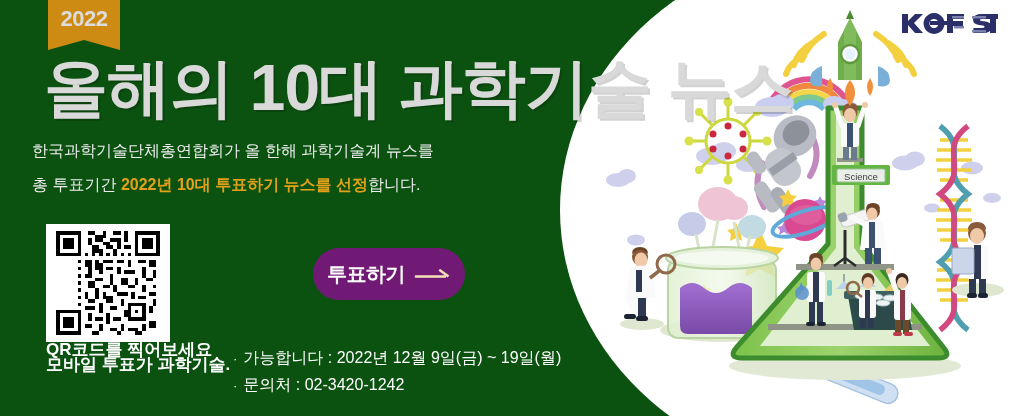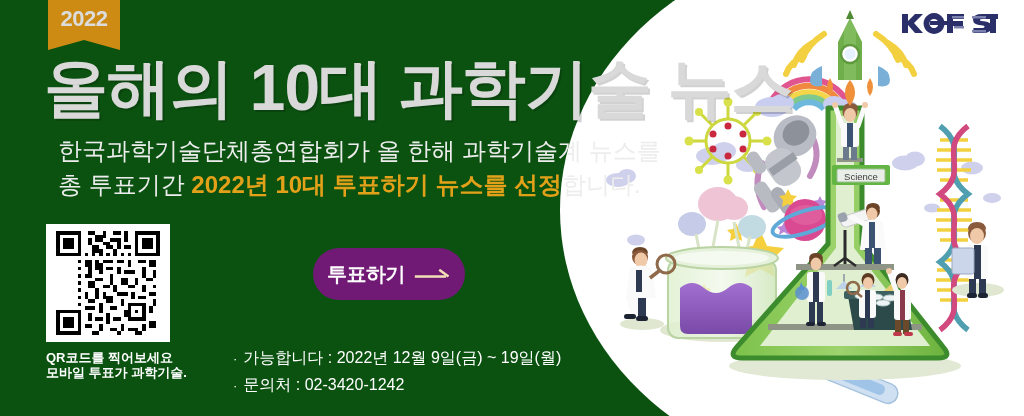--- a/index.html
+++ b/index.html
@@ -60,45 +60,44 @@
     font-weight: bold;
     letter-spacing: -1px;
     white-space: nowrap;
     line-height: 1.15;
     text-shadow: 2px 2px 0 rgba(0,0,0,0.18);
   }
 
   
   .subtitle {
     position: absolute;
-    left: 58px; top: 134px;
+    left: 32px; top: 134px;
     color: #ededed;
-    font-size: 24px;
+    font-size: 16px;
     line-height: 34px;
     white-space: nowrap;
     font-weight: 500;
   }
   .subtitle .hl { color: #e3a11a; font-weight: bold; }
 
   
   .qr-wrap {
     position: absolute;
     left: 46px; top: 224px;
     width: 124px;
   }
   .qr-box {
     width: 124px; height: 118px;
     background: #ffffff;
     padding: 7px;
   }
   .qr-canvas { width: 110px; height: 104px; display: block; }
   .qr-caption {
-    margin-top: 8px;
     color: #ffffff;
-    font-size: 13px;
+    font-size: 17px;
     font-weight: bold;
     line-height: 15px;
     white-space: nowrap;
   }
 
   
   .vote-btn {
     position: absolute;
     left: 313px; top: 248px;
     width: 152px; height: 52px;

